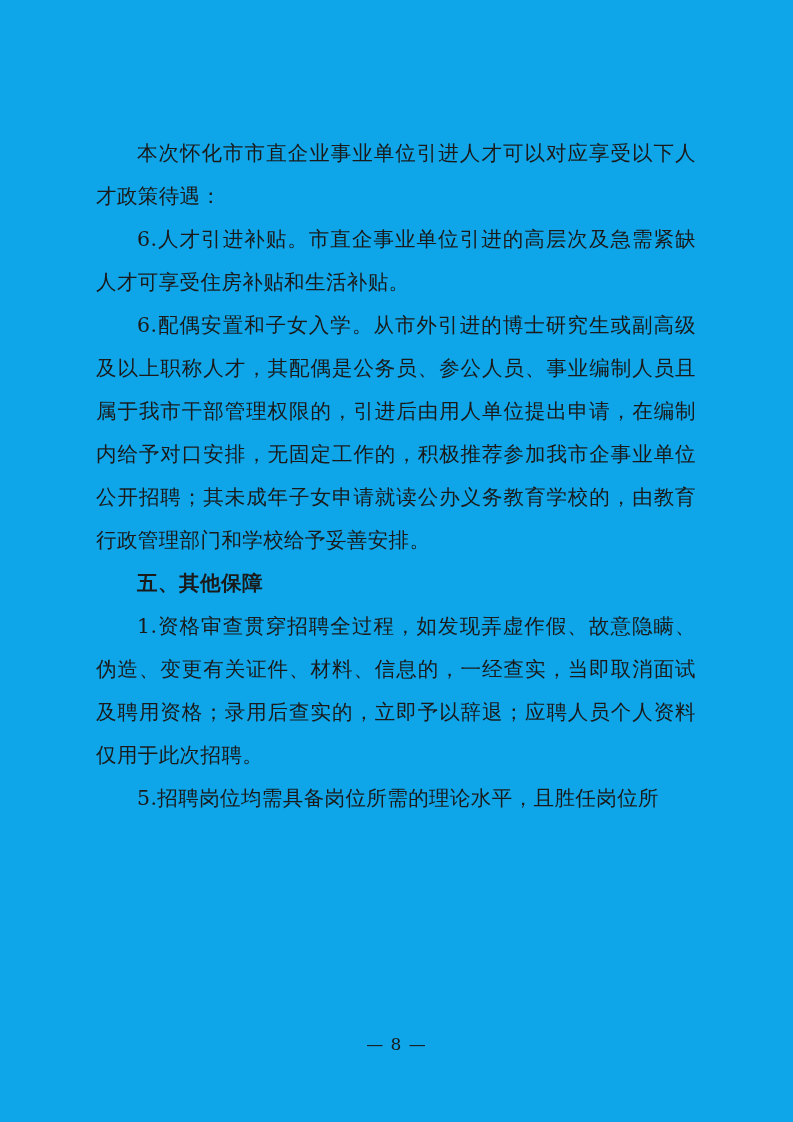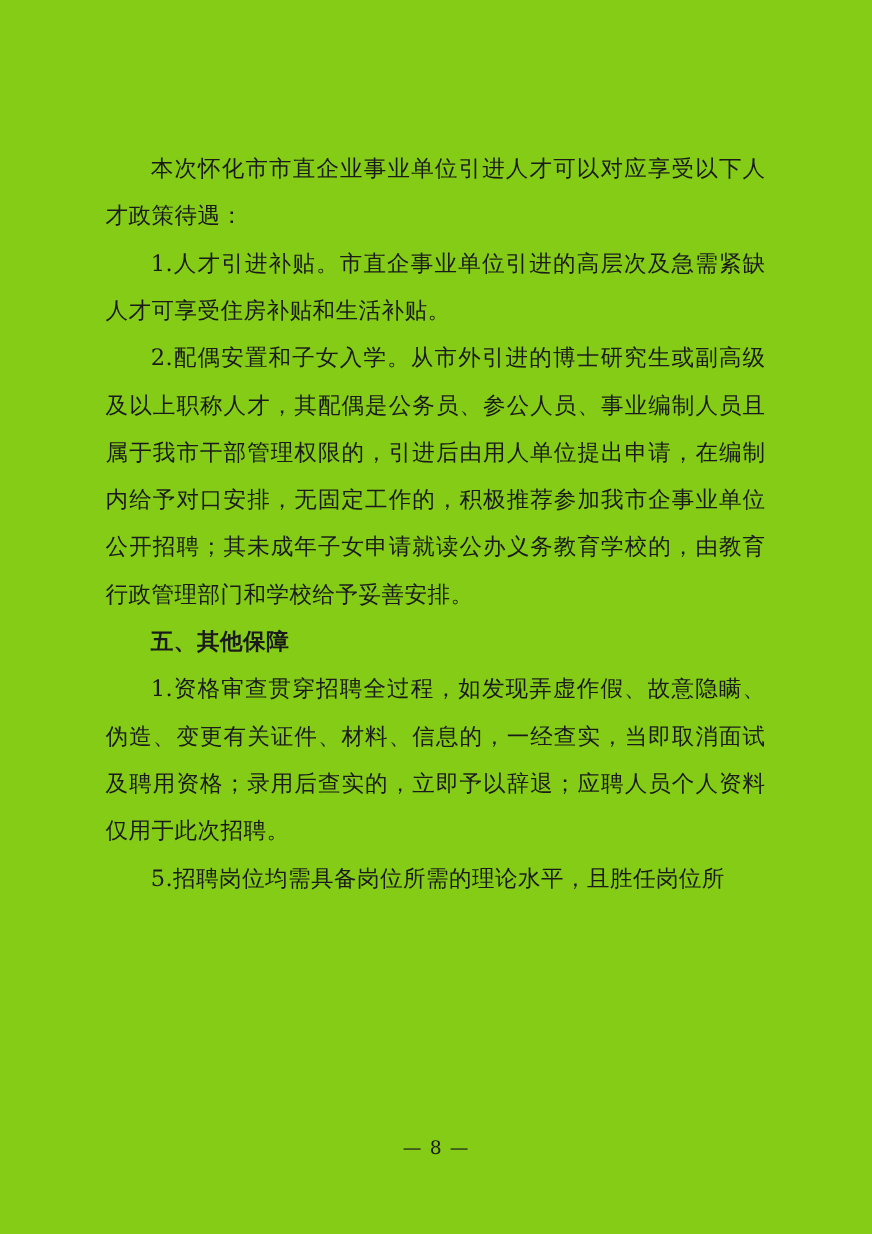--- a/index.html
+++ b/index.html
@@ -3,21 +3,21 @@
 <meta charset="utf-8">
 <style>
   html, body {
     margin: 0;
     padding: 0;
     background: #b0b0b0;
   }
   .page {
     width: 793px;
     height: 1122px;
-    background: #84cc16;
+    background: #0ea5e9;
     position: relative;
     margin: 0 auto;
     box-sizing: border-box;
     overflow: hidden;
   }
   .content {
     position: absolute;
     left: 96px;
     top: 132px;
     width: 600px;
@@ -54,20 +54,20 @@
     color: #1a1a1a;
     letter-spacing: 1px;
   }
 </style>
 </head>
 <body>
 
 <div class="page">
   <div class="content">
     <p class="para">本次怀化市市直企业事业单位引进人才可以对应享受以下人才政策待遇：</p>
-    <p class="para">1.人才引进补贴。市直企事业单位引进的高层次及急需紧缺人才可享受住房补贴和生活补贴。</p>
-    <p class="para">2.配偶安置和子女入学。从市外引进的博士研究生或副高级及以上职称人才，其配偶是公务员、参公人员、事业编制人员且属于我市干部管理权限的，引进后由用人单位提出申请，在编制内给予对口安排，无固定工作的，积极推荐参加我市企事业单位公开招聘；其未成年子女申请就读公办义务教育学校的，由教育行政管理部门和学校给予妥善安排。</p>
+    <p class="para">6.人才引进补贴。市直企事业单位引进的高层次及急需紧缺人才可享受住房补贴和生活补贴。</p>
+    <p class="para">6.配偶安置和子女入学。从市外引进的博士研究生或副高级及以上职称人才，其配偶是公务员、参公人员、事业编制人员且属于我市干部管理权限的，引进后由用人单位提出申请，在编制内给予对口安排，无固定工作的，积极推荐参加我市企事业单位公开招聘；其未成年子女申请就读公办义务教育学校的，由教育行政管理部门和学校给予妥善安排。</p>
     <p class="heading">五、其他保障</p>
     <p class="para">1.资格审查贯穿招聘全过程，如发现弄虚作假、故意隐瞒、伪造、变更有关证件、材料、信息的，一经查实，当即取消面试及聘用资格；录用后查实的，立即予以辞退；应聘人员个人资料仅用于此次招聘。</p>
     <p class="para">5.招聘岗位均需具备岗位所需的理论水平，且胜任岗位所</p>
   </div>
   <div class="pagenum">— 8 —</div>
 </div>
 
 </body></html>

